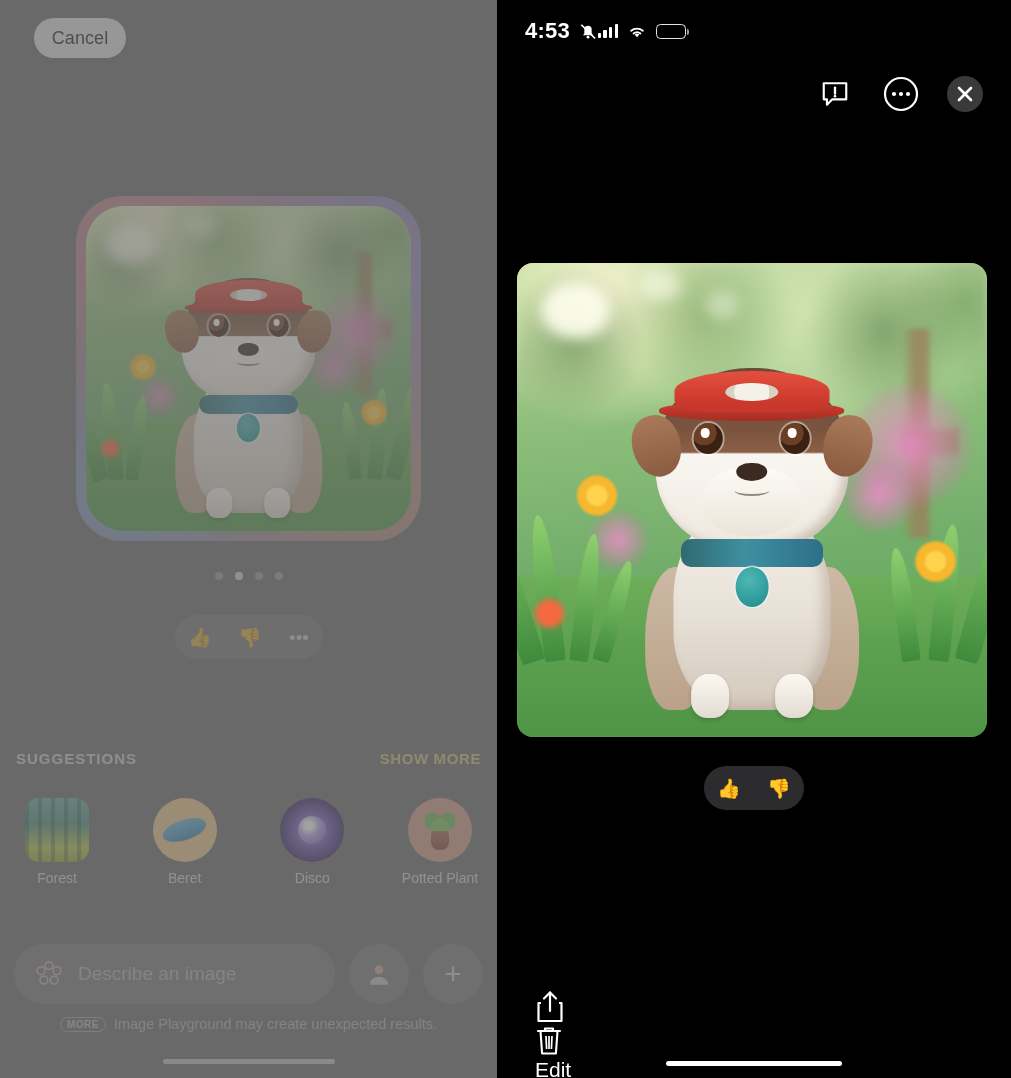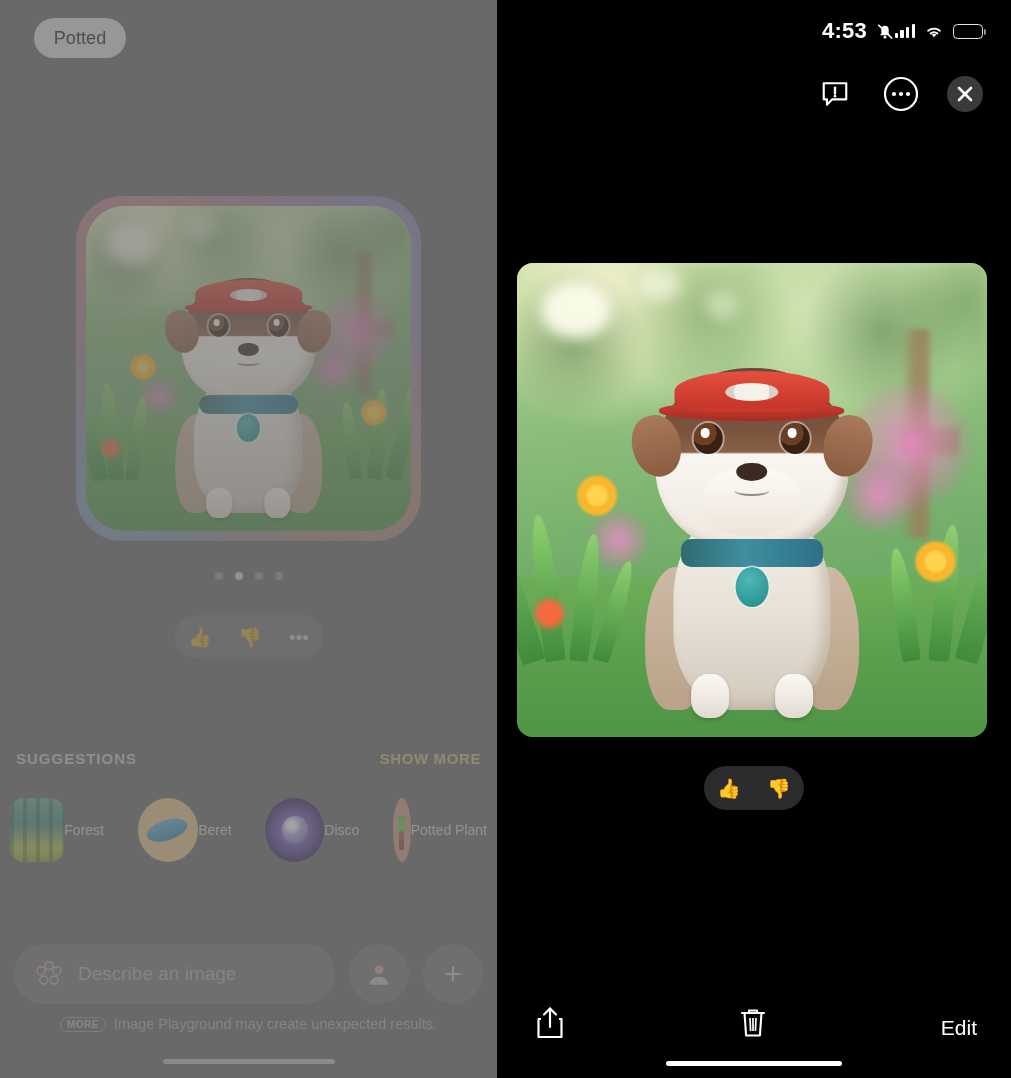--- a/index.html
+++ b/index.html
@@ -245,21 +245,21 @@
     position: absolute; left: 16px; right: 16px; top: 750px;
     display: flex; justify-content: space-between; font-weight: bold;
   }
   .sug-title { color: rgba(228,228,228,.8); font-size: 15px; letter-spacing: 1px; }
   .sug-more { color: rgba(222,205,120,.85); font-size: 15px; letter-spacing: .6px; margin-left: 28px; }
 
   .lp-suggest-row {
     position: absolute; left: 10px; right: 10px; top: 798px;
     display: flex; justify-content: space-between;
   }
-  .sug { width: 94px; display: flex; flex-direction: row; align-items: center; }
+  .sug { width: 94px; display: flex; flex-direction: column; align-items: center; gap: 8px; }
   .sug-thumb { width: 64px; height: 64px; border-radius: 50%; overflow: hidden; position: relative; }
   .sug-thumb.sq { border-radius: 14px; }
   .sug-label { color: rgba(232,232,232,.82); font-size: 14px; white-space: nowrap; }
 
   .t-forest { background: linear-gradient(180deg,#6fa89a 0%, #4e8f7e 40%, #b9c44a 78%, #8fa63c 100%); }
   .t-forest::after { content:""; position:absolute; inset:0;
     background: repeating-linear-gradient(90deg, rgba(30,70,60,.35) 0 4px, transparent 4px 13px); }
   .t-cap { background: #7f8fd0; }
   .t-cap::after { content:""; position:absolute; left:16%; top:28%; width:64%; height:40%;
     background: linear-gradient(180deg,#e0715e,#c8564a); border-radius: 50% 50% 30% 30%; }
@@ -313,21 +313,21 @@
     position: absolute; left: 50%; transform: translateX(-50%); bottom: 14px;
     width: 172px; height: 5px; border-radius: 3px; background: rgba(215,215,215,.8);
   }
 
   
   .right-panel {
     position: relative; width: 514px; height: 1078px; background: #000; overflow: hidden;
   }
   .rp-status {
     position: absolute; top: 0; left: 0; right: 0; height: 62px;
-    display: flex; align-items: center; justify-content: flex-end;
+    display: flex; align-items: center; justify-content: flex-start;
     padding: 0 28px;
     color: #fff;
   }
   .rp-status-left { display: flex; align-items: center; gap: 8px; }
   .rp-time { font-size: 22px; font-weight: bold; letter-spacing: .2px; }
   .silent-ic { width: 20px; height: 20px; }
   .rp-status-right { display: flex; align-items: center; gap: 9px; }
   .cell-ic { display: flex; align-items: flex-end; gap: 2.2px; height: 14px; }
   .cell-ic i { width: 3.4px; background: #fff; border-radius: 1px; display: block; }
   .cell-ic i:nth-child(1) { height: 5px; }
@@ -361,23 +361,24 @@
     position: absolute; left: 50%; transform: translateX(-50%); top: 766px;
     width: 100px; height: 44px; border-radius: 22px;
     background: #2c2c2e;
     display: flex; align-items: center; justify-content: space-around;
     color: #fff;
   }
   .rp-feedback .ic { font-size: 19px; line-height: 1; }
 
   .rp-toolbar {
     position: absolute; left: 4px; right: 0; bottom: 38px; height: 50px;
-    display: flex; align-items: flex-end; justify-content: space-between;
+    display: flex; align-items: flex-start; justify-content: space-between;
     padding: 0 34px;
     color: #fff;
+    flex-direction: column;
   }
   .tb-item { display:flex; align-items:center; justify-content:center; }
   .edit-label { font-size: 21px; color: #fff; }
 
   .rp-homebar {
     position: absolute; left: 50%; transform: translateX(-50%); bottom: 12px;
     width: 176px; height: 5px; border-radius: 3px; background: #fff;
   }
 </style>
 </head>
@@ -514,21 +515,21 @@
         <span class="beta-chip">MORE</span>
         <span class="disc-text">Image Playground may create unexpected results.</span>
       </div>
 
       <div class="lp-homebar"></div>
     </div>
 
     <div class="lp-dim"></div>
 
     <div class="lp-topbar">
-      <div class="cancel-btn">Potted</div>
+      <div class="cancel-btn">Cancel</div>
     </div>
   </div>
 
   <div class="right-panel">
 
     <div class="rp-status">
       <div class="rp-status-left">
         <span class="rp-time">4:53</span>
         <svg class="silent-ic" viewBox="0 0 24 24">
           <path d="M6 17h12l-1.6-2.1V10a4.4 4.4 0 0 0-8.8 0v4.9z" fill="#fff"></path>

